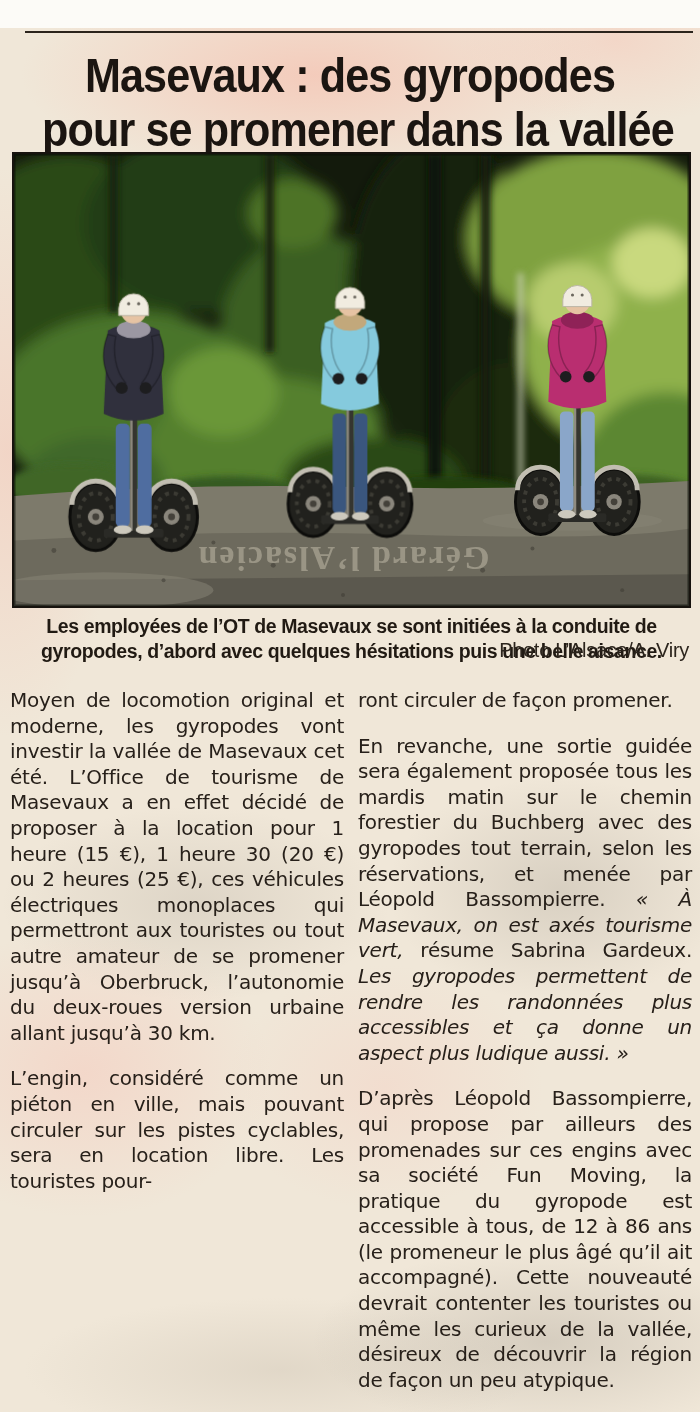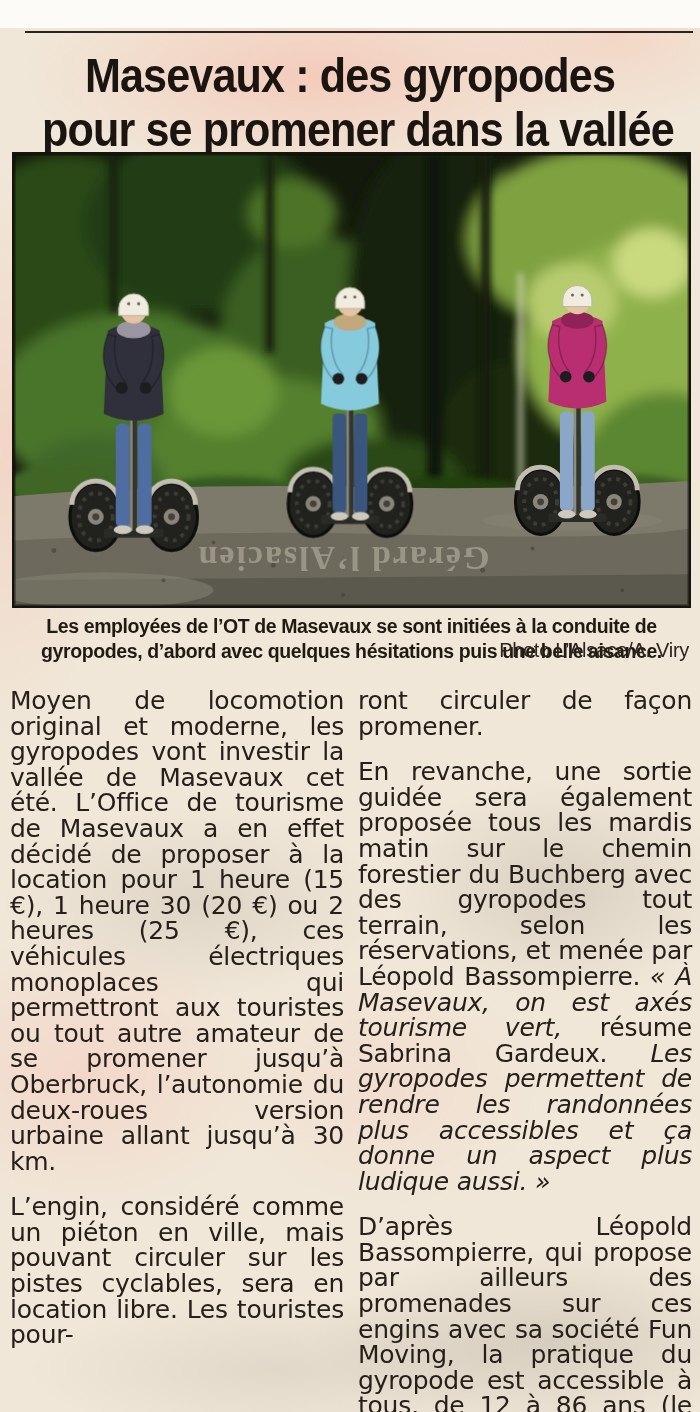--- a/index.html
+++ b/index.html
@@ -66,21 +66,21 @@
     position:absolute;right:2px;bottom:1px;
     font-weight:normal;font-size:20px;letter-spacing:-.3px;color:#2c251d;margin-top:44px;
   }
 
   .article{
     position:absolute;top:688px;left:10px;width:682px;z-index:2;
     display:flex;gap:14px;
   }
   .col{width:334px;}
   .para{
-    font-size:25px;line-height:25.6px;letter-spacing:-.25px;
+    font-size:20px;line-height:25.6px;letter-spacing:-.25px;
     text-align:justify;margin-bottom:20px;color:var(--ink);
   }
   .para:last-child{margin-bottom:0;}
   .it{font-style:italic;}
 </style>
 </head>
 <body>
 
 <div class="paper-bg"></div>
 <div class="torn-edge"></div>

